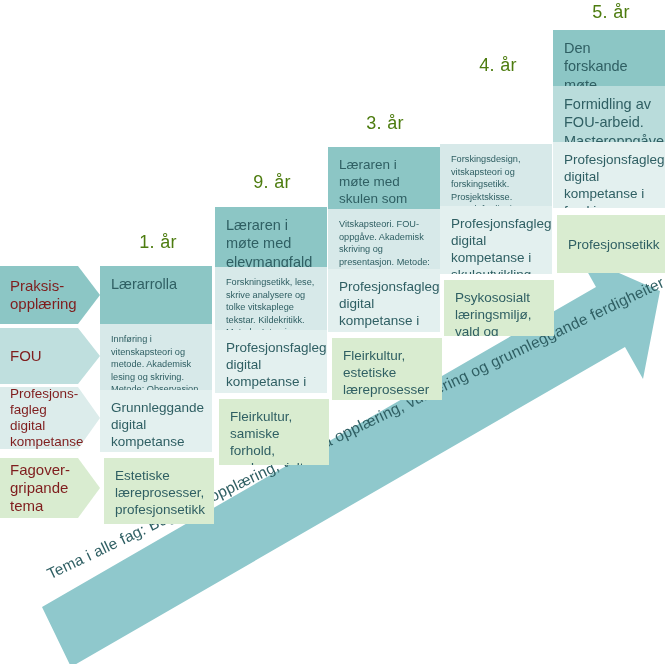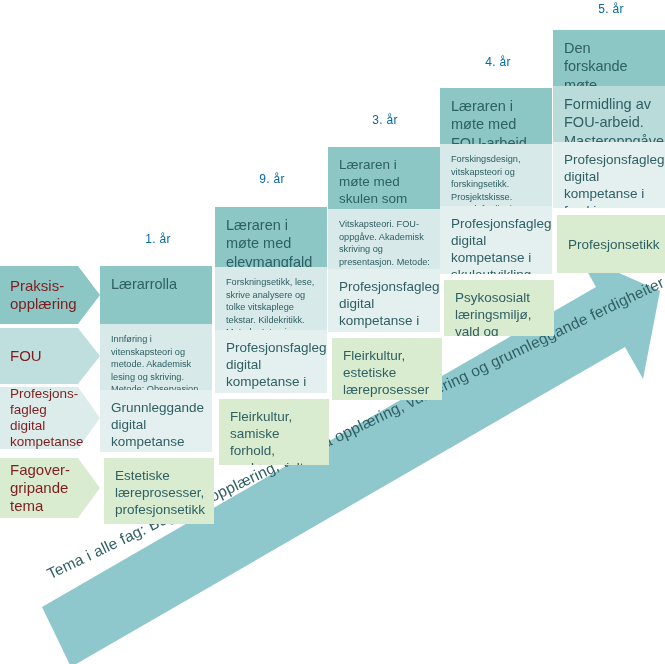--- a/index.html
+++ b/index.html
@@ -66,22 +66,22 @@
   .b-lighter{background:#e3f0ef;}
   .b-green{background:#d9ecd0;}
 
   .t-lg{font-size:14.5px;}
   .t-md{font-size:13.5px;}
   .t-sm{font-size:9.2px;line-height:1.36;}
 
   .yr{
     position:absolute;
     text-align:center;
-    font-size:12px;
-    color:#0369a1;
+    font-size:18px;
+    color:#4d7c0f;
     letter-spacing:.3px;
   }
 </style>
 </head>
 <body>
 
 <div id="stage">
 
   <svg class="diag-arrow" viewBox="0 0 665 664" width="665" height="664">
     <polygon points="42,647 596,327 578,295 660,331 643,419 625,387 71,707" fill="#8fc8cc" transform="translate(0,-40)"></polygon>
@@ -120,21 +120,20 @@
   <div class="box b-dark t-lg" style="left:215px;top:207px;width:112px;height:60px;">Læraren i møte med elevmangfald</div>
   <div class="box b-light t-sm" style="left:215px;top:267px;width:112px;height:63px;">Forskningsetikk, lese, skrive analysere og tolke vitskaplege tekstar. Kildekritikk. Metode: Intervju, tekst- og dokumentanalyse</div>
   <div class="box b-lighter t-md" style="left:215px;top:330px;width:112px;height:63px;">Profesjonsfagleg digital kompetanse i undervisningspraksis</div>
   <div class="box b-green t-md" style="left:219px;top:399px;width:110px;height:66px;">Fleirkultur, samiske forhold, psykososialt læringsmiljø, vald og seksuelle overgrep</div>
 
   <div class="box b-dark t-md" style="left:328px;top:147px;width:112px;height:62px;">Læraren i møte med skulen som organisasjon, overganger</div>
   <div class="box b-light t-sm" style="left:328px;top:209px;width:112px;height:60px;">Vitskapsteori. FOU-oppgåve. Akademisk skriving og presentasjon. Metode: spørreskjema og statistikk</div>
   <div class="box b-lighter t-md" style="left:328px;top:269px;width:112px;height:63px;">Profesjonsfagleg digital kompetanse i eit samfunnsperspektiv</div>
   <div class="box b-green t-md" style="left:332px;top:338px;width:110px;height:62px;">Fleirkultur, estetiske læreprosesser og berekraftig utvikling</div>
 
-  <div class="box b-dark t-lg" style="left:440px;top:88px;width:112px;height:56px;">Læraren i møte med FOU-arbeid</div>
   <div class="box b-light t-sm" style="left:440px;top:144px;width:112px;height:62px;">Forskingsdesign, vitskapsteori og forskingsetikk. Prosjektskisse. Metodefordjuping.</div>
   <div class="box b-lighter t-md" style="left:440px;top:206px;width:112px;height:68px;">Profesjonsfagleg digital kompetanse i skuleutvikling- og leiingsarbeid</div>
   <div class="box b-green t-md" style="left:444px;top:280px;width:110px;height:56px;">Psykososialt læringsmiljø, vald og seksuelle overgrep</div>
 
   <div class="box b-dark t-lg" style="left:553px;top:30px;width:112px;height:56px;">Den forskande møte</div>
   <div class="box b-mid t-lg" style="left:553px;top:86px;width:112px;height:56px;">Formidling av FOU-arbeid. Masteroppgåve.</div>
   <div class="box b-lighter t-md" style="left:553px;top:142px;width:112px;height:66px;">Profesjonsfagleg digital kompetanse i forskings- og utviklingsarbeid</div>
   <div class="box b-green t-md" style="left:557px;top:215px;width:110px;height:58px;display:flex;align-items:center;">Profesjonsetikk</div>
 
 </div>

